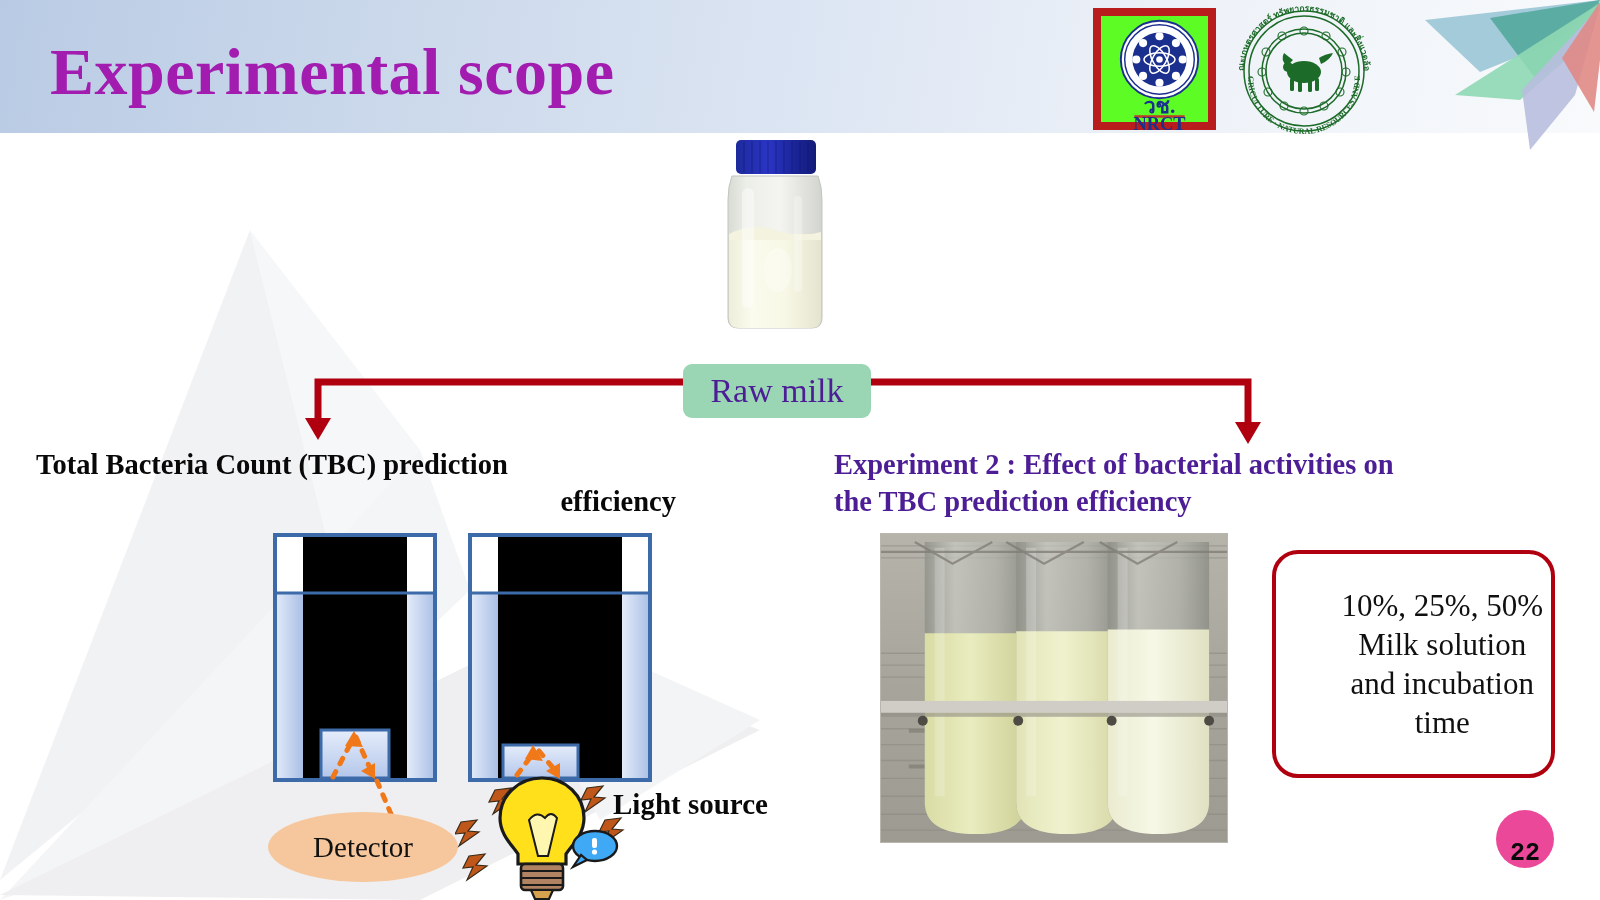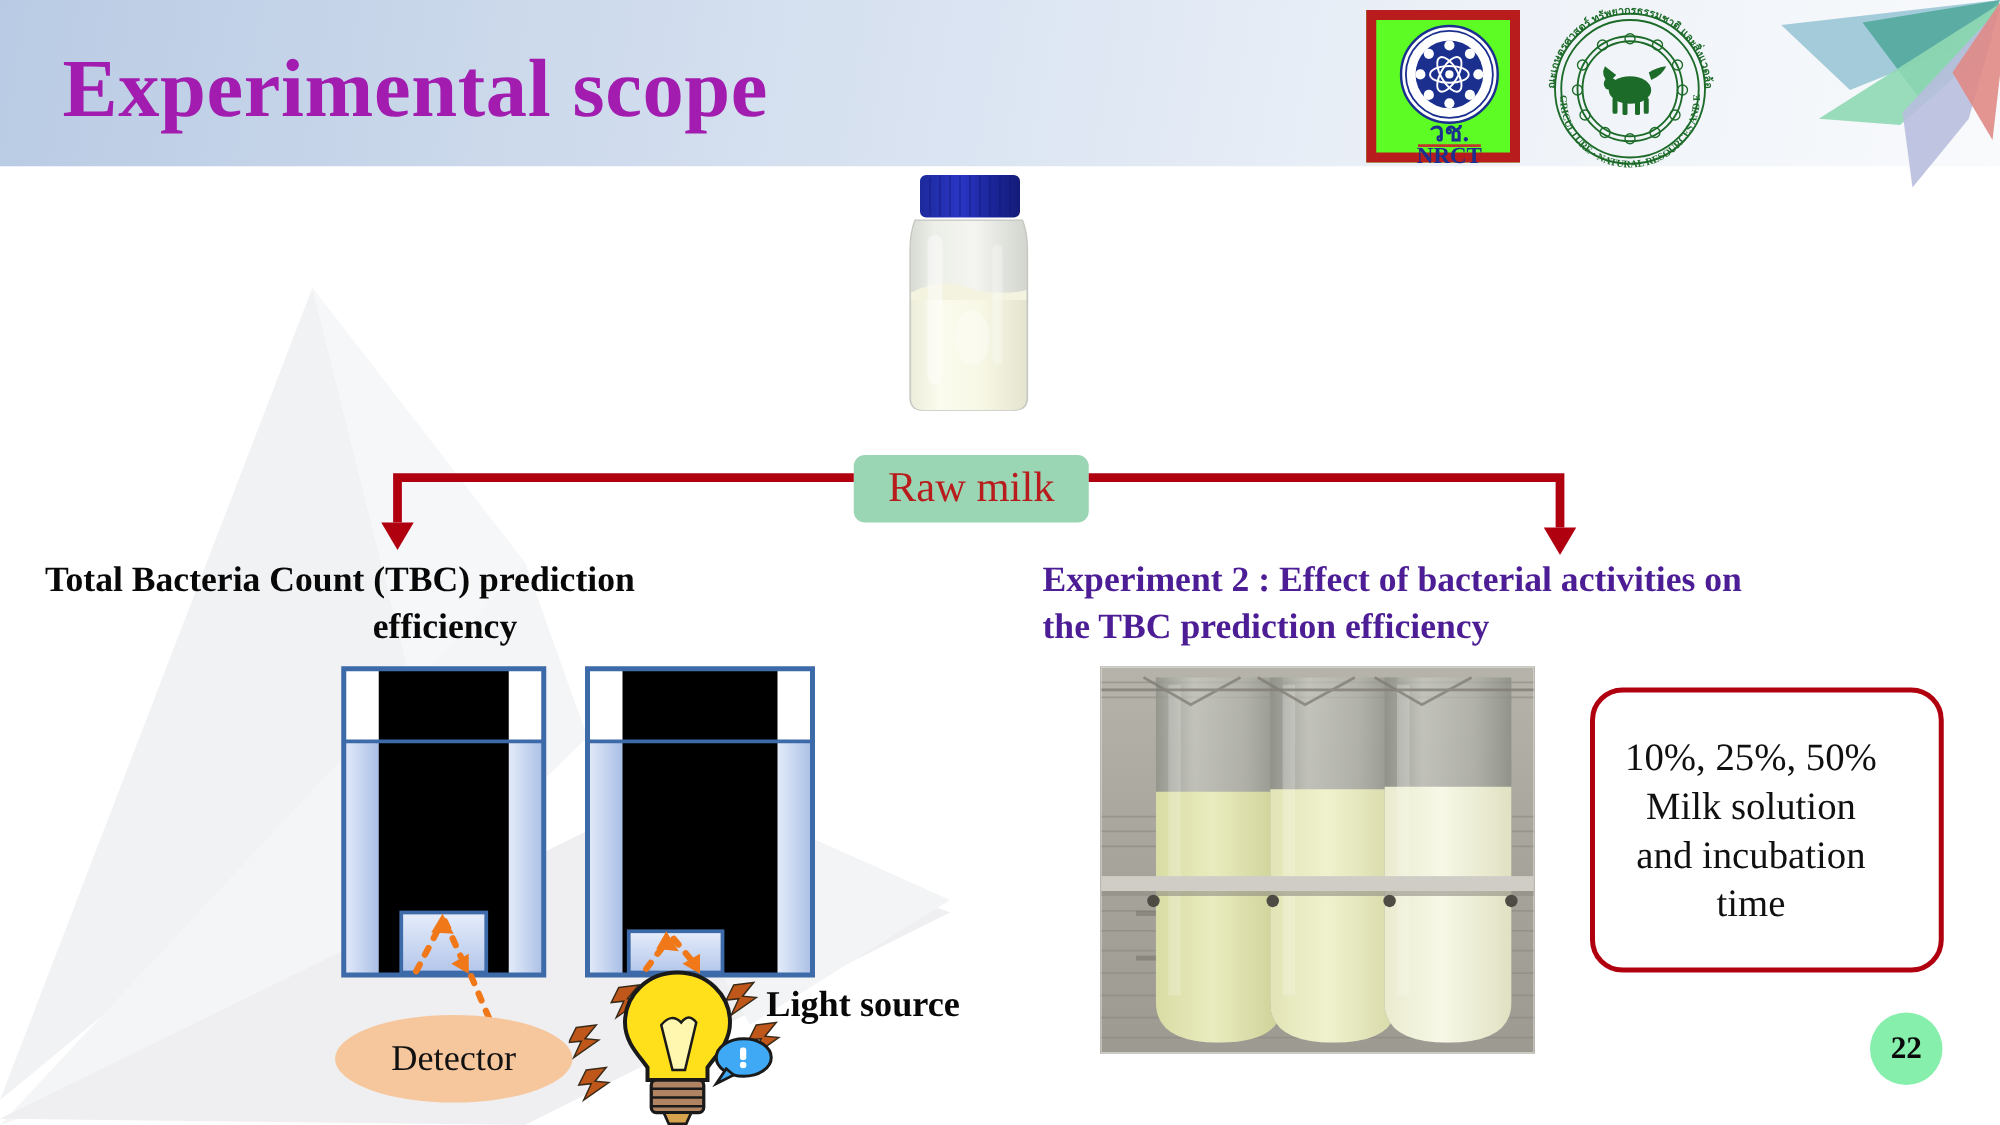--- a/index.html
+++ b/index.html
@@ -34,33 +34,33 @@
   .corner-deco{position:absolute;right:0;top:0;width:230px;height:150px;}
 
   
   .bottle-wrap{position:absolute;left:690px;top:138px;width:170px;height:200px;}
 
   
   .raw-milk-box{
     position:absolute;left:683px;top:364px;width:188px;height:54px;
     background:#9ad5b4;border-radius:9px;
     display:flex;align-items:center;justify-content:center;
-    font-size:34px;color:#b91c1c;
+    font-size:34px;color:#4c1d95;
   }
 
   
   .connectors{position:absolute;left:0;top:340px;width:1600px;height:120px;}
 
   
   .exp1-title{
     position:absolute;left:36px;top:446px;width:640px;
     font-size:28.5px;font-weight:bold;color:#080808;line-height:1.30;
     text-align:justify;text-justify:inter-word;
   }
-  .exp1-title .lastline{text-align:center;}
+  .exp1-title .lastline{text-align:right;}
   .exp2-title{
     position:absolute;left:834px;top:446px;width:625px;
     font-size:28.5px;font-weight:bold;color:#4c1d95;line-height:1.30;
   }
 
   
   .cuvette-area{position:absolute;left:255px;top:525px;width:560px;height:370px;}
 
   .detector-ellipse{
     position:absolute;left:268px;top:812px;width:190px;height:70px;
@@ -77,35 +77,34 @@
   
   .tubes-photo{
     position:absolute;left:880px;top:533px;width:348px;height:310px;
     overflow:hidden;border:1px solid #b9b6ad;box-sizing:border-box;
   }
 
   
   .callout{
     position:absolute;left:1272px;top:550px;width:283px;height:228px;
     border:4px solid #b00010;border-radius:26px;background:#fff;
-    display:flex;align-items:center;justify-content:flex-start;
+    display:flex;align-items:center;justify-content:flex-end;
     box-sizing:border-box;
-    padding-left:16px;
   }
   .callout-text{
     font-size:31px;line-height:1.26;color:#101010;text-align:center;
     padding:0 8px;
   }
 
   
   .slide-num{
     position:absolute;left:1496px;top:810px;width:58px;height:58px;
-    border-radius:50%;background:#86efac;
-    display:flex;align-items:center;justify-content:center;
-    font-size:25px;font-weight:bold;color:#0a0a0a;
+    border-radius:50%;background:#ec4899;
+    display:flex;align-items:flex-end;justify-content:center;
+    font-size:25px;font-weight:bold;color:#0a0a0a;font-family:Liberation Mono, monospace;
   }
 </style>
 </head>
 <body>
 
 <div class="slide">
 
   <svg class="bg-facets" viewBox="0 0 760 780" preserveAspectRatio="none">
     <polygon points="0,760 250,110 330,430 170,620" fill="#f1f2f4"></polygon>
     <polygon points="0,780 420,330 470,470 230,700" fill="#f4f5f6"></polygon>

